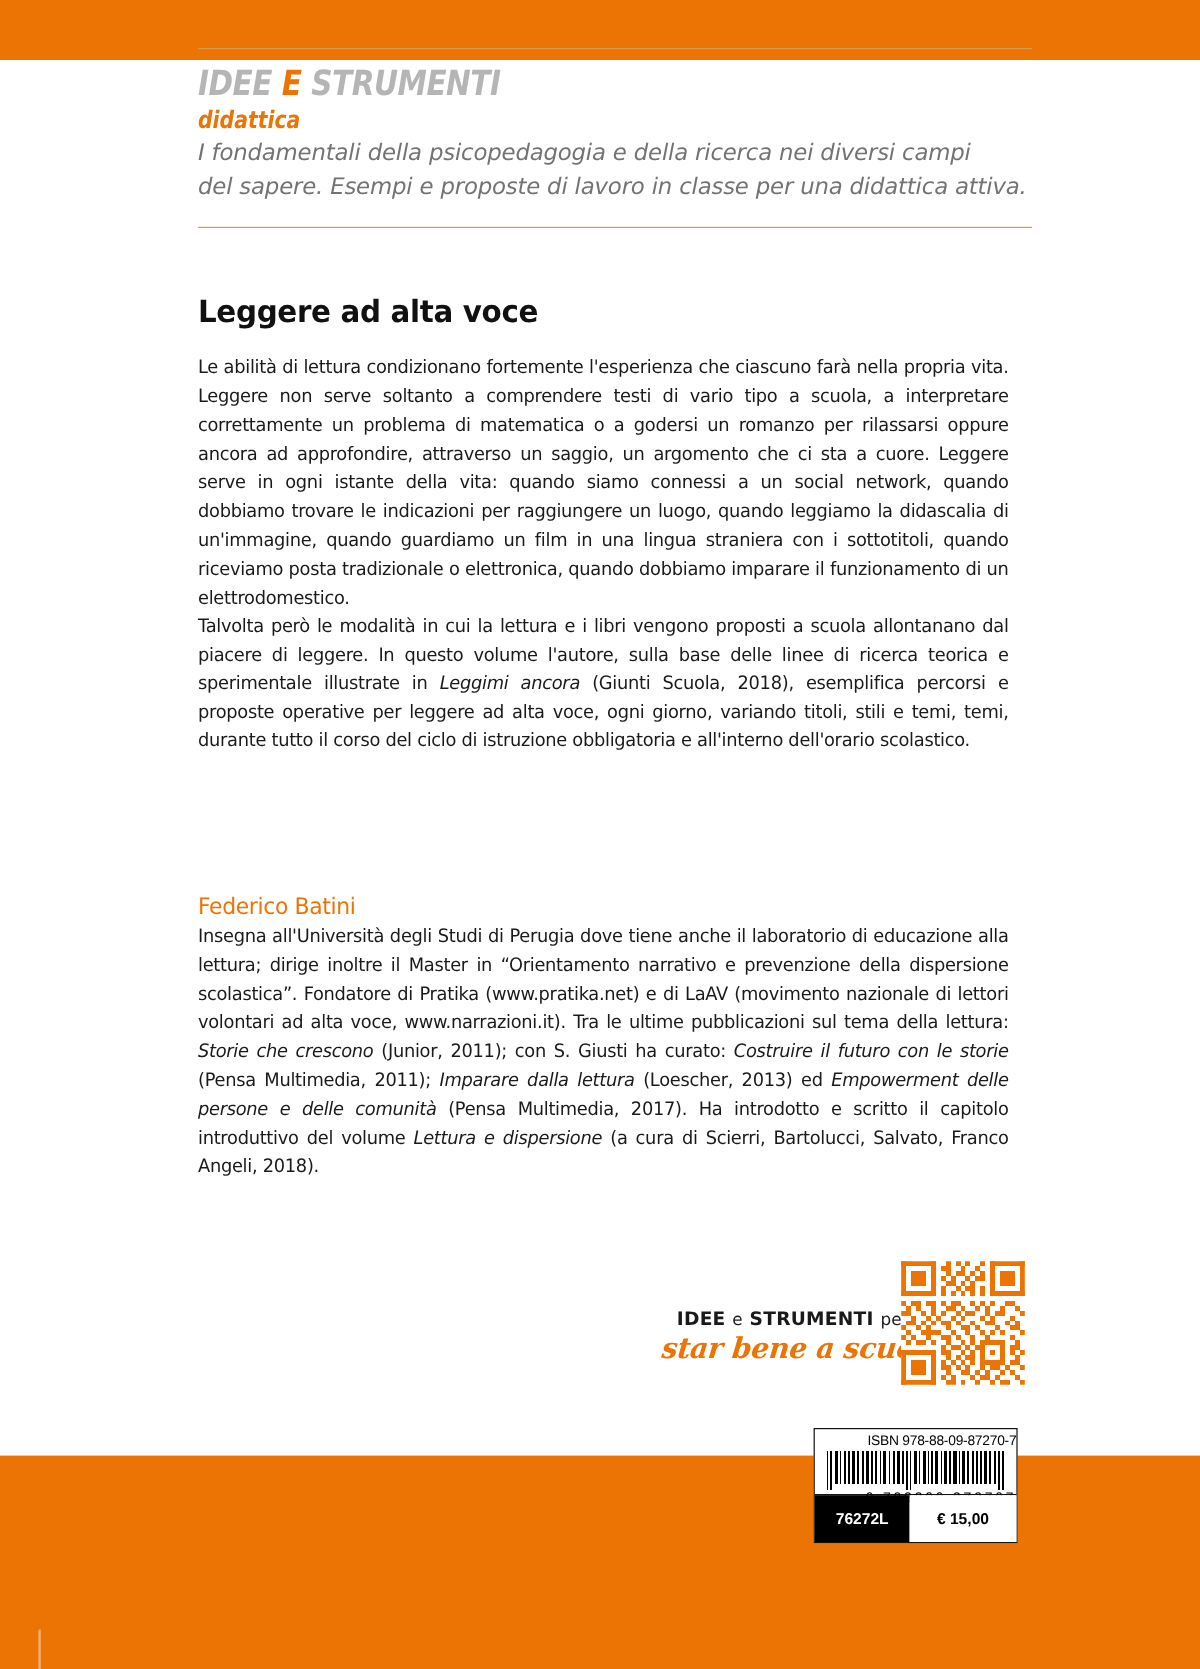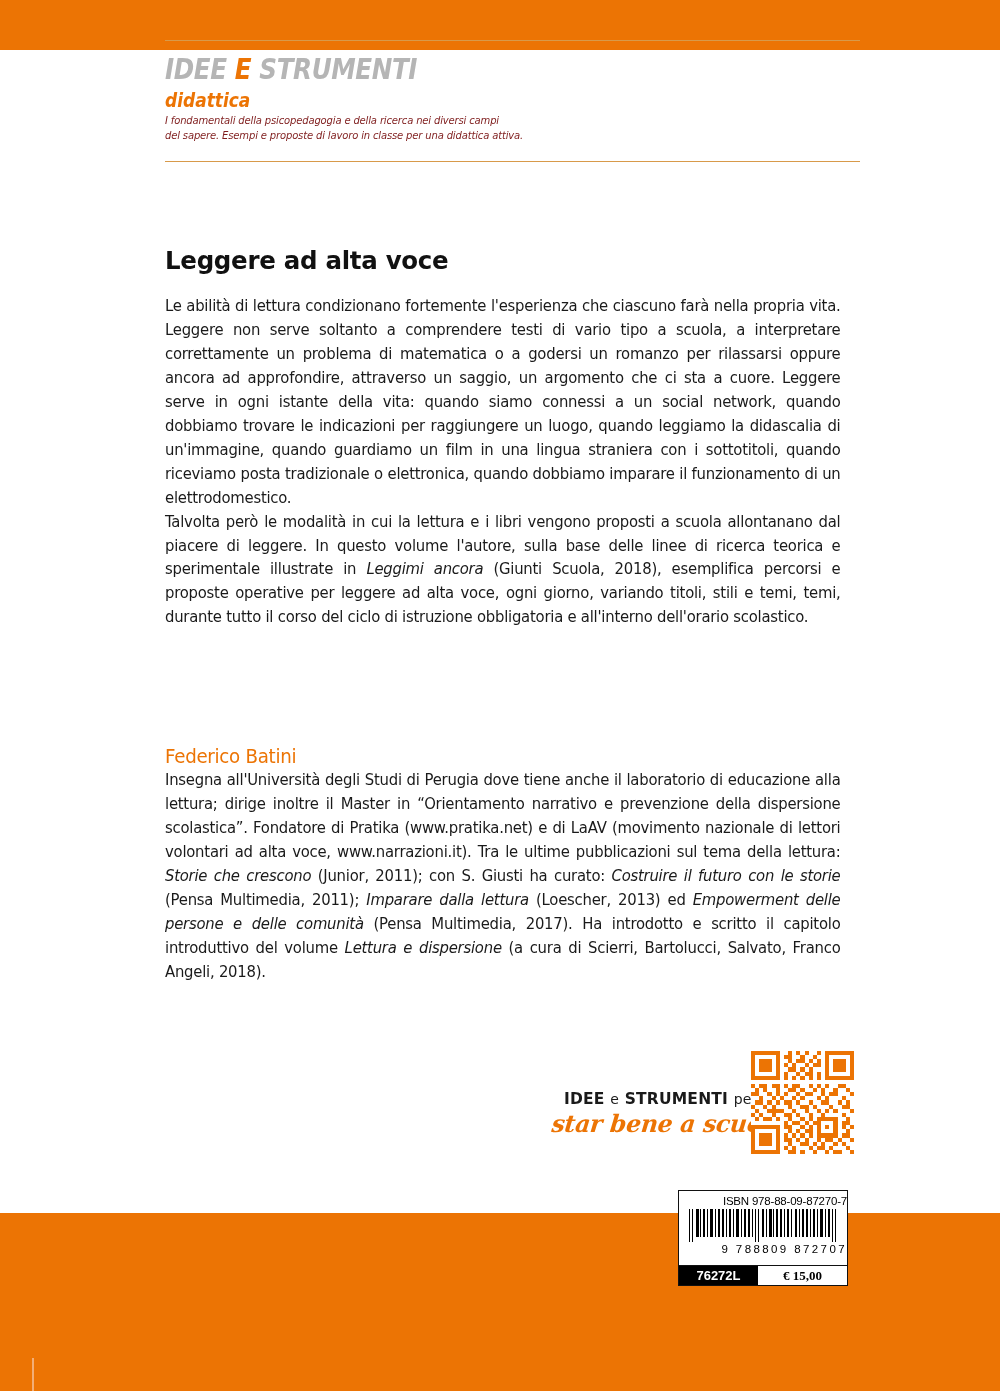--- a/index.html
+++ b/index.html
@@ -81,22 +81,22 @@
   .series-tagline {
     font-family: "DejaVu Sans", sans-serif;
     font-weight: bold;
     font-size: 14.5px;
     color: #1a1a1a;
     margin-top: 9px;
     letter-spacing: -0.1px;
   }
   .series-desc {
     font-family: "DejaVu Sans", sans-serif;
-    font-size: 10px;
-    color: #7f1d1d;
+    font-size: 19px;
+    color: #737373;
     line-height: 1.52;
     margin-top: 2px;
     letter-spacing: -0.15px;
   }
   .series-inner-bottom-pad { height: 12px; }
 
   
   .main {
     position: absolute;
     left: 165px;
@@ -231,41 +231,41 @@
     font-size: 11.5px;
     color: #000000;
     text-align: right;
     letter-spacing: 2.4px;
     margin-top: 1px;
   }
   .bc-footer {
     position: absolute;
     left: 0; bottom: 0;
     width: 100%;
-    height: 20px;
+    height: 40px;
     display: flex;
     border-top: 1px solid #111;
     box-sizing: border-box;
   }
   .bc-code {
     flex: 0 0 47%;
     background: #000000;
     color: #ffffff;
     font-family: "Liberation Sans", sans-serif;
     font-weight: bold;
     font-size: 13px;
     display: flex;
     align-items: center;
     justify-content: center;
   }
   .bc-price {
     flex: 1 1 auto;
     background: #ffffff;
     color: #000000;
-    font-family: Liberation Serif, serif;
+    font-family: Liberation Sans, sans-serif;
     font-weight: bold;
     font-size: 13px;
     display: flex;
     align-items: center;
     justify-content: center;
   }
 
   .spine-mark {
     position: absolute;
     left: 32px;

